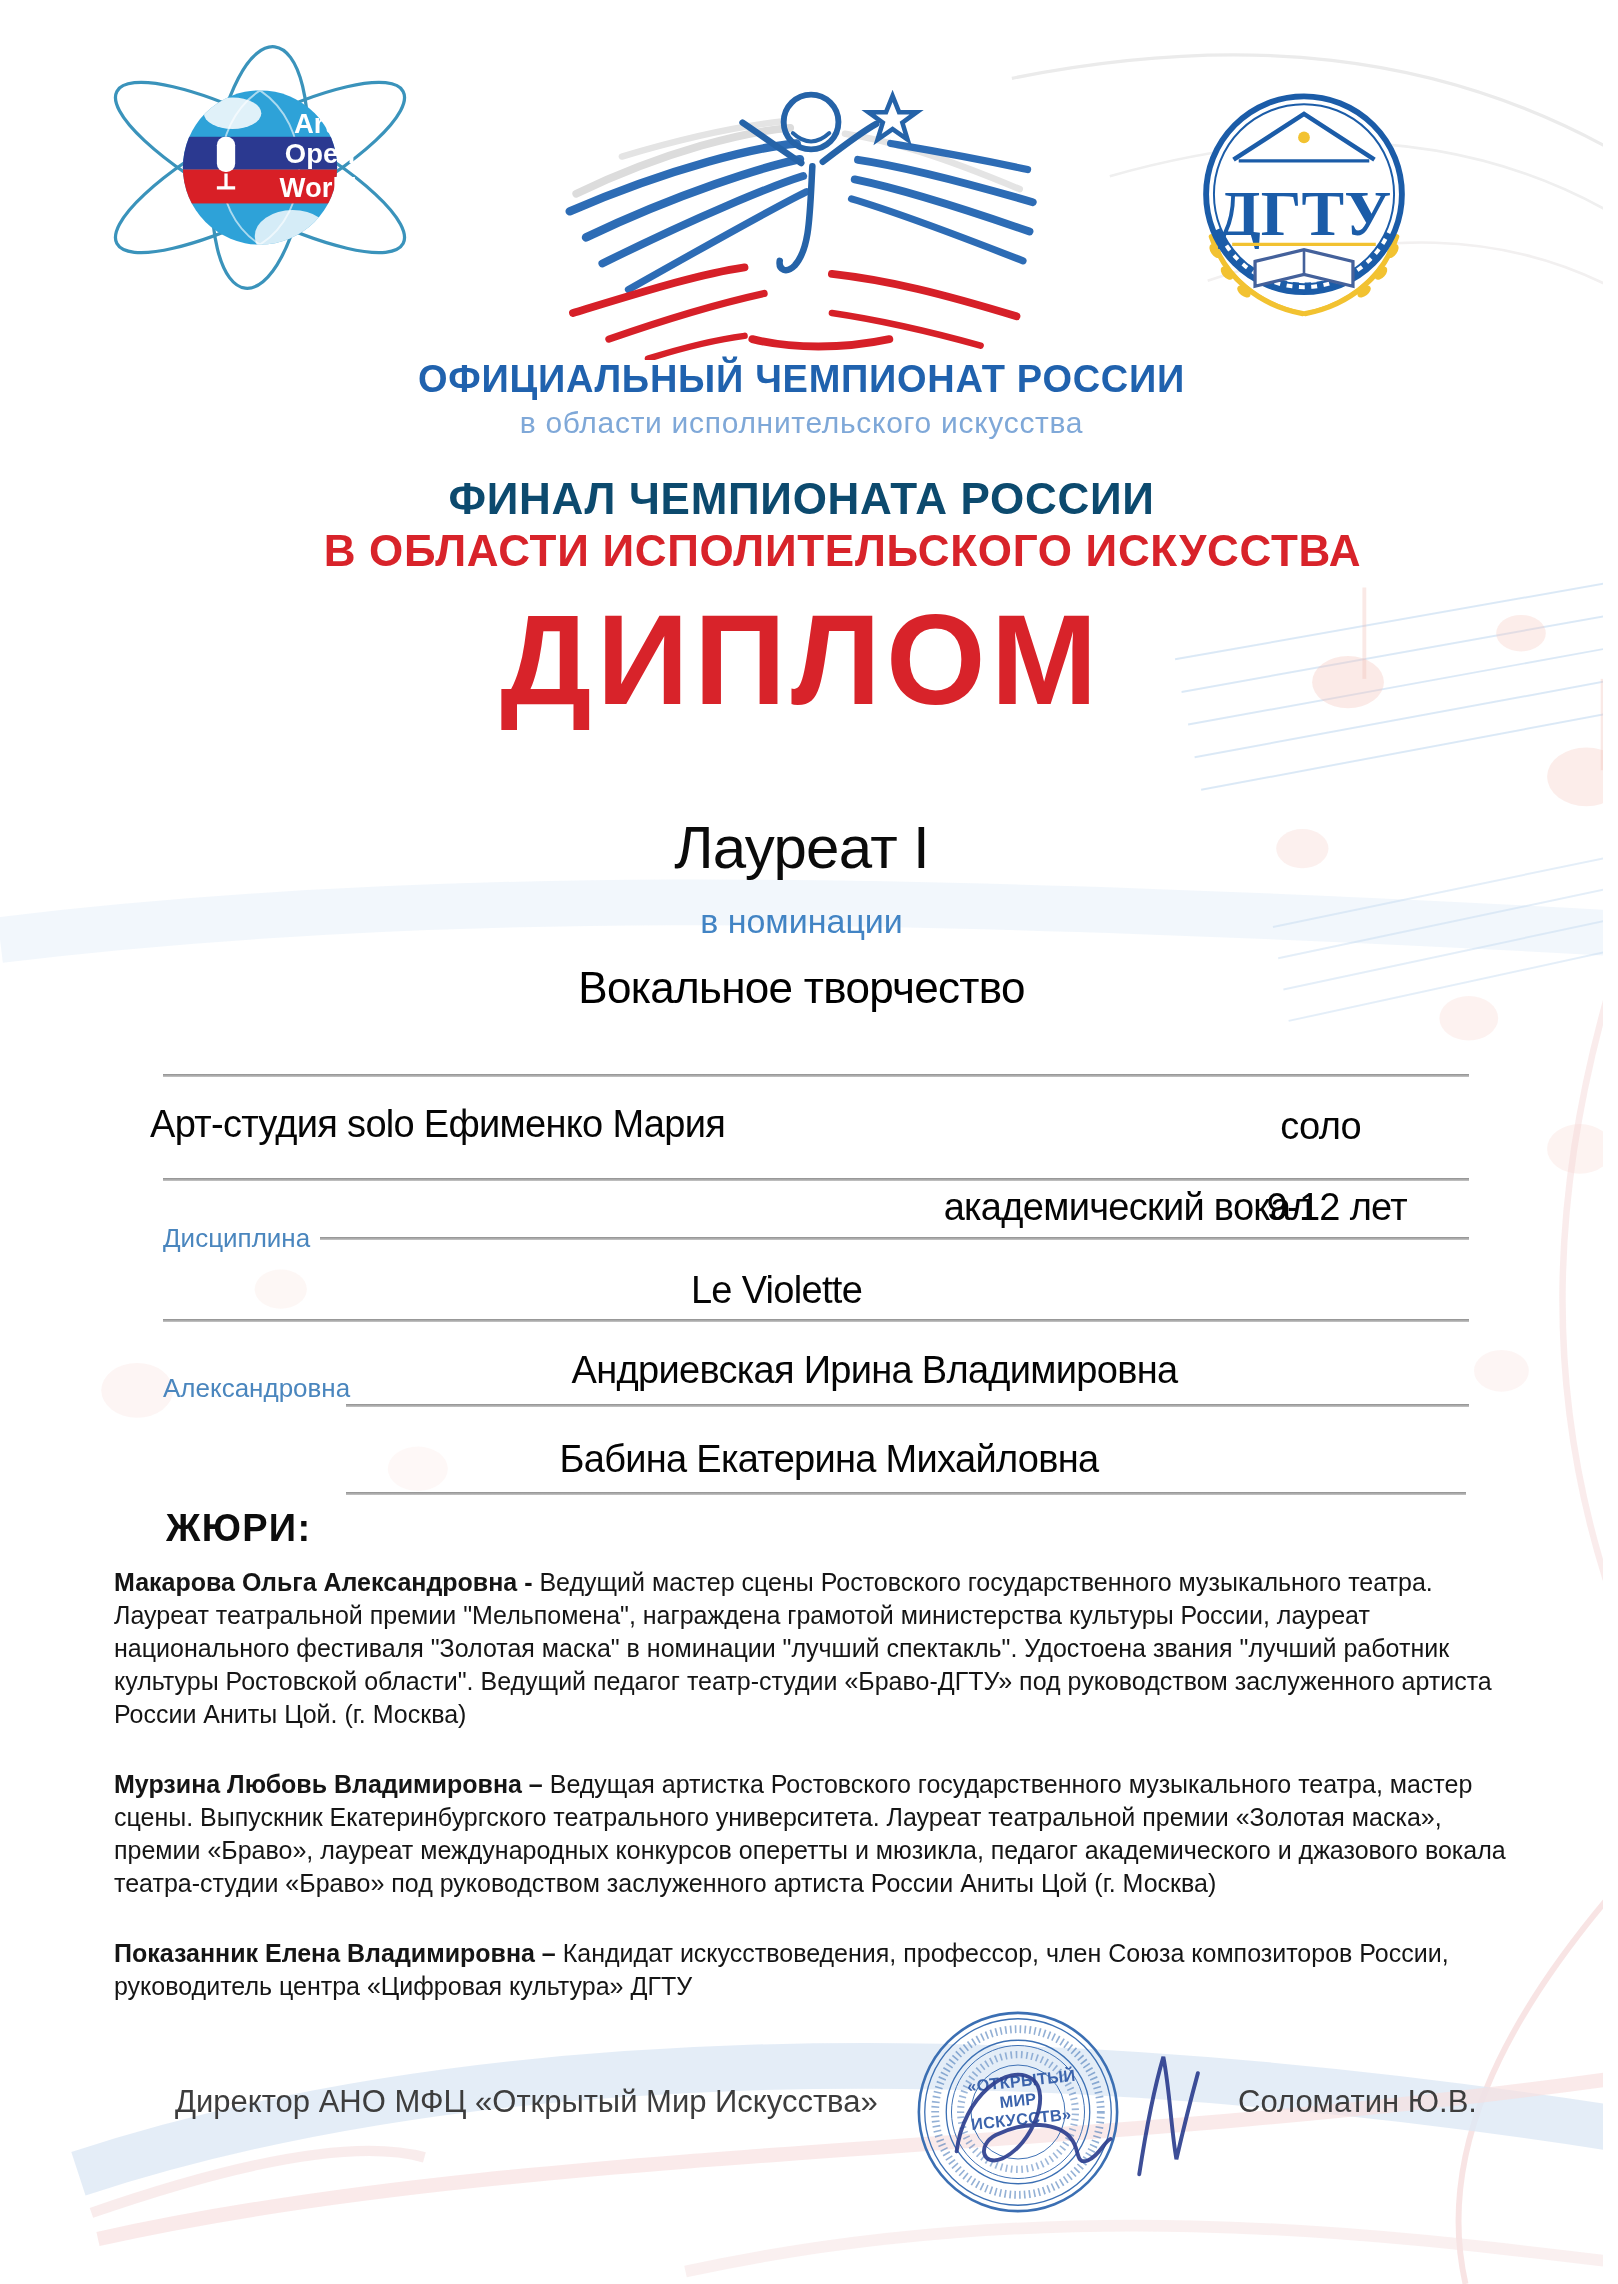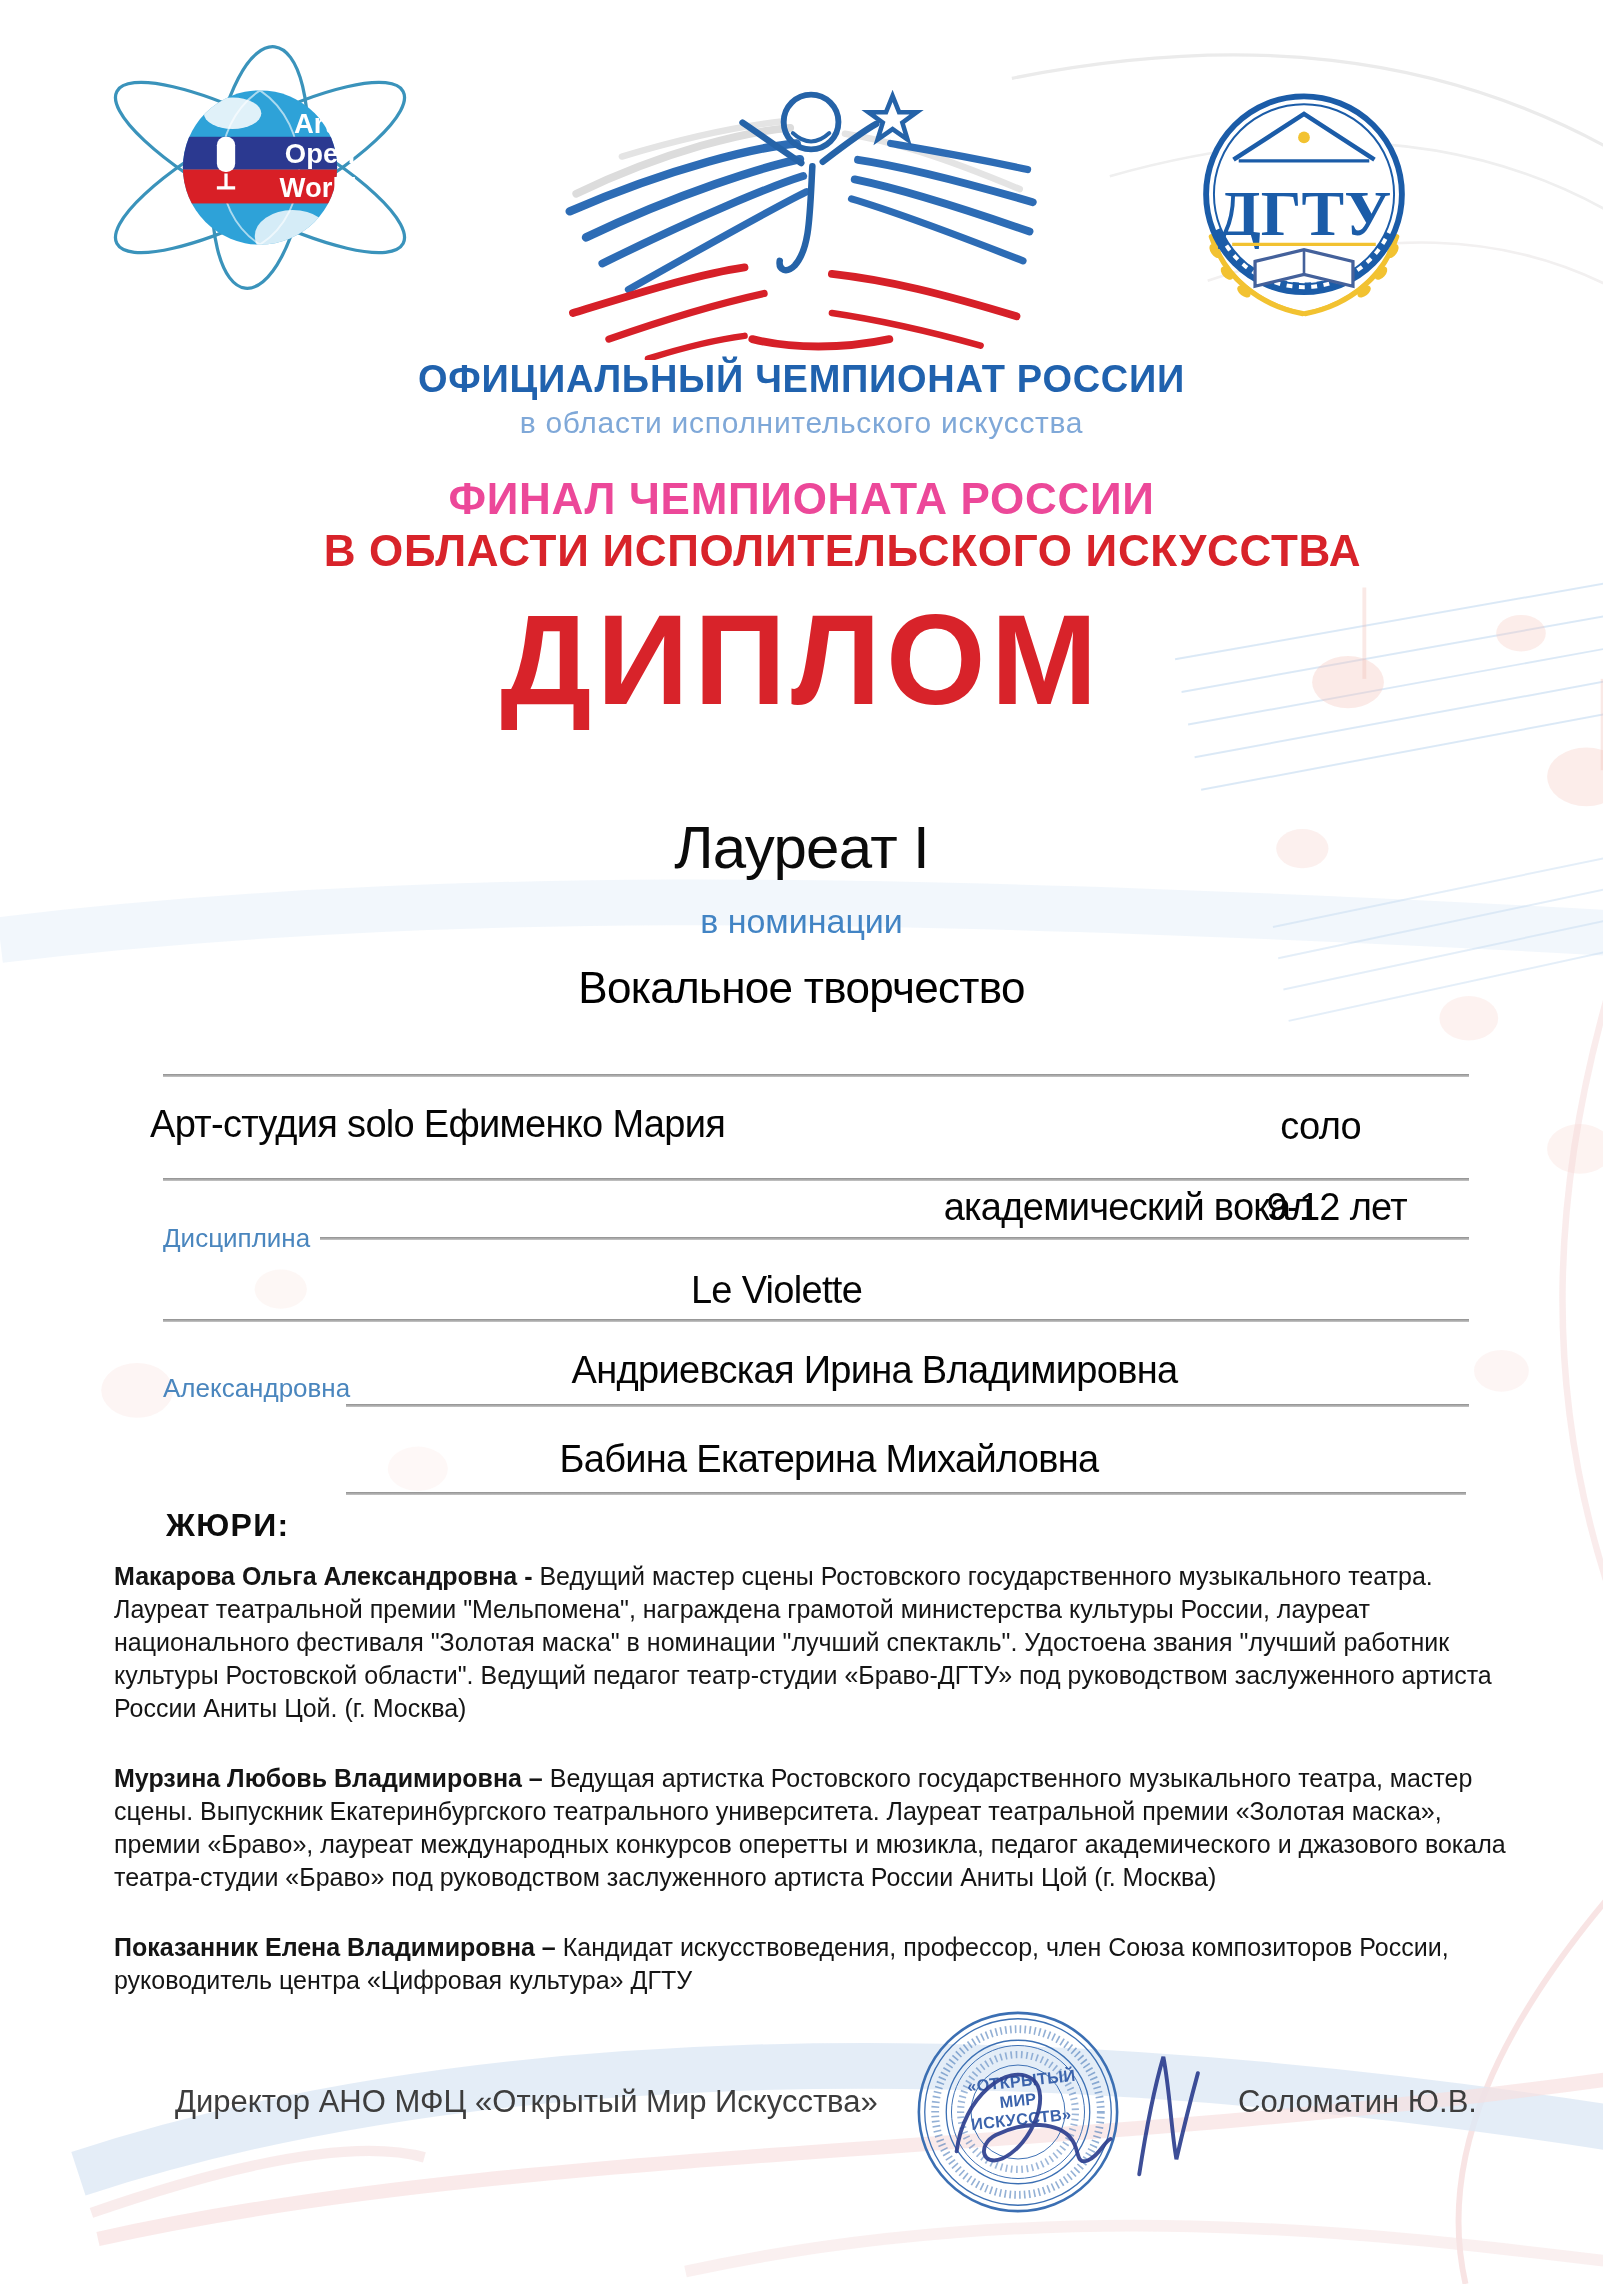--- a/index.html
+++ b/index.html
@@ -14,21 +14,21 @@
   .content{position:relative;z-index:1;}
 
   .logo{position:absolute;}
   .logo-aow{left:77px;top:40px;}
   .logo-champ{left:550px;top:60px;}
   .logo-dgtu{left:1193px;top:80px;}
 
   .centerline{position:absolute;left:0;width:100%;text-align:center;white-space:nowrap;}
   .org-title{top:358px;font-size:38px;font-weight:bold;color:#2062ae;letter-spacing:0.7px;}
   .org-subtitle{top:406px;font-size:30px;color:#7fa8d8;letter-spacing:0.7px;}
-  .event-line1{top:474px;font-size:44px;font-weight:bold;color:#ec4899;letter-spacing:0.7px;}
+  .event-line1{top:474px;font-size:44px;font-weight:bold;color:#0c4a6e;letter-spacing:0.7px;}
   .event-line2{top:526px;font-size:44px;font-weight:bold;color:#d8232a;letter-spacing:0.7px;padding-left:41px;}
   .doc-title{top:586px;font-size:128px;font-weight:bold;color:#d8232a;letter-spacing:5.2px;}
   .award-result{top:813px;font-size:60px;color:#0b0b0b;letter-spacing:-0.7px;}
   .nomination-label{top:902px;font-size:34px;color:#4284c4;}
   .nomination{top:963px;font-size:44px;color:#000;letter-spacing:-0.7px;}
 
   .form{position:absolute;left:163px;top:1074px;width:1306px;height:424px;}
   .fline{position:absolute;height:3.3px;background:linear-gradient(#8f8f8f,#c6c6c6);}
   .l-a{top:0;left:0;right:0;}
   .l-b{top:104px;left:0;right:0;}
@@ -42,21 +42,21 @@
   .v-discipline{top:112px;left:0;width:1149px;text-align:right;}
   .v-age{top:112px;right:62px;}
   .v-piece{top:195px;left:0;width:1227px;text-align:center;}
   .v-leader{top:275px;left:183px;width:1057px;text-align:center;}
   .v-leader2{top:364px;left:183px;width:966px;text-align:center;}
   .flabel{position:absolute;font-size:26px;color:#4a86be;white-space:nowrap;}
   .lab-discipline{top:149px;left:0;}
   .lab-leader{top:299px;left:0;}
 
   .jury{position:absolute;left:114px;top:1507px;width:1400px;color:#151515;}
-  .jury-heading{font-size:32px;font-weight:bold;margin:0 0 0 52px;letter-spacing:1.3px;color:#0d0d0d;}
+  .jury-heading{font-size:38px;font-weight:bold;margin:0 0 0 52px;letter-spacing:1.3px;color:#0d0d0d;}
   .jury p{font-size:25px;line-height:33px;margin:15.7px 0 0 0;}
   .jury p + p{margin-top:37px;}
   .jury b{font-weight:bold;}
 
   .footer-title{position:absolute;left:175px;top:2084px;font-size:31px;color:#3d3d3d;white-space:nowrap;}
   .footer-name{position:absolute;left:1238px;top:2084px;font-size:31px;color:#3d3d3d;white-space:nowrap;}
   .stamp{position:absolute;left:868px;top:1962px;width:300px;height:300px;}
   .stamp-center{
     position:absolute;left:101px;top:110px;width:98px;
     font-size:16.3px;font-weight:bold;color:#3b63ac;text-align:center;

